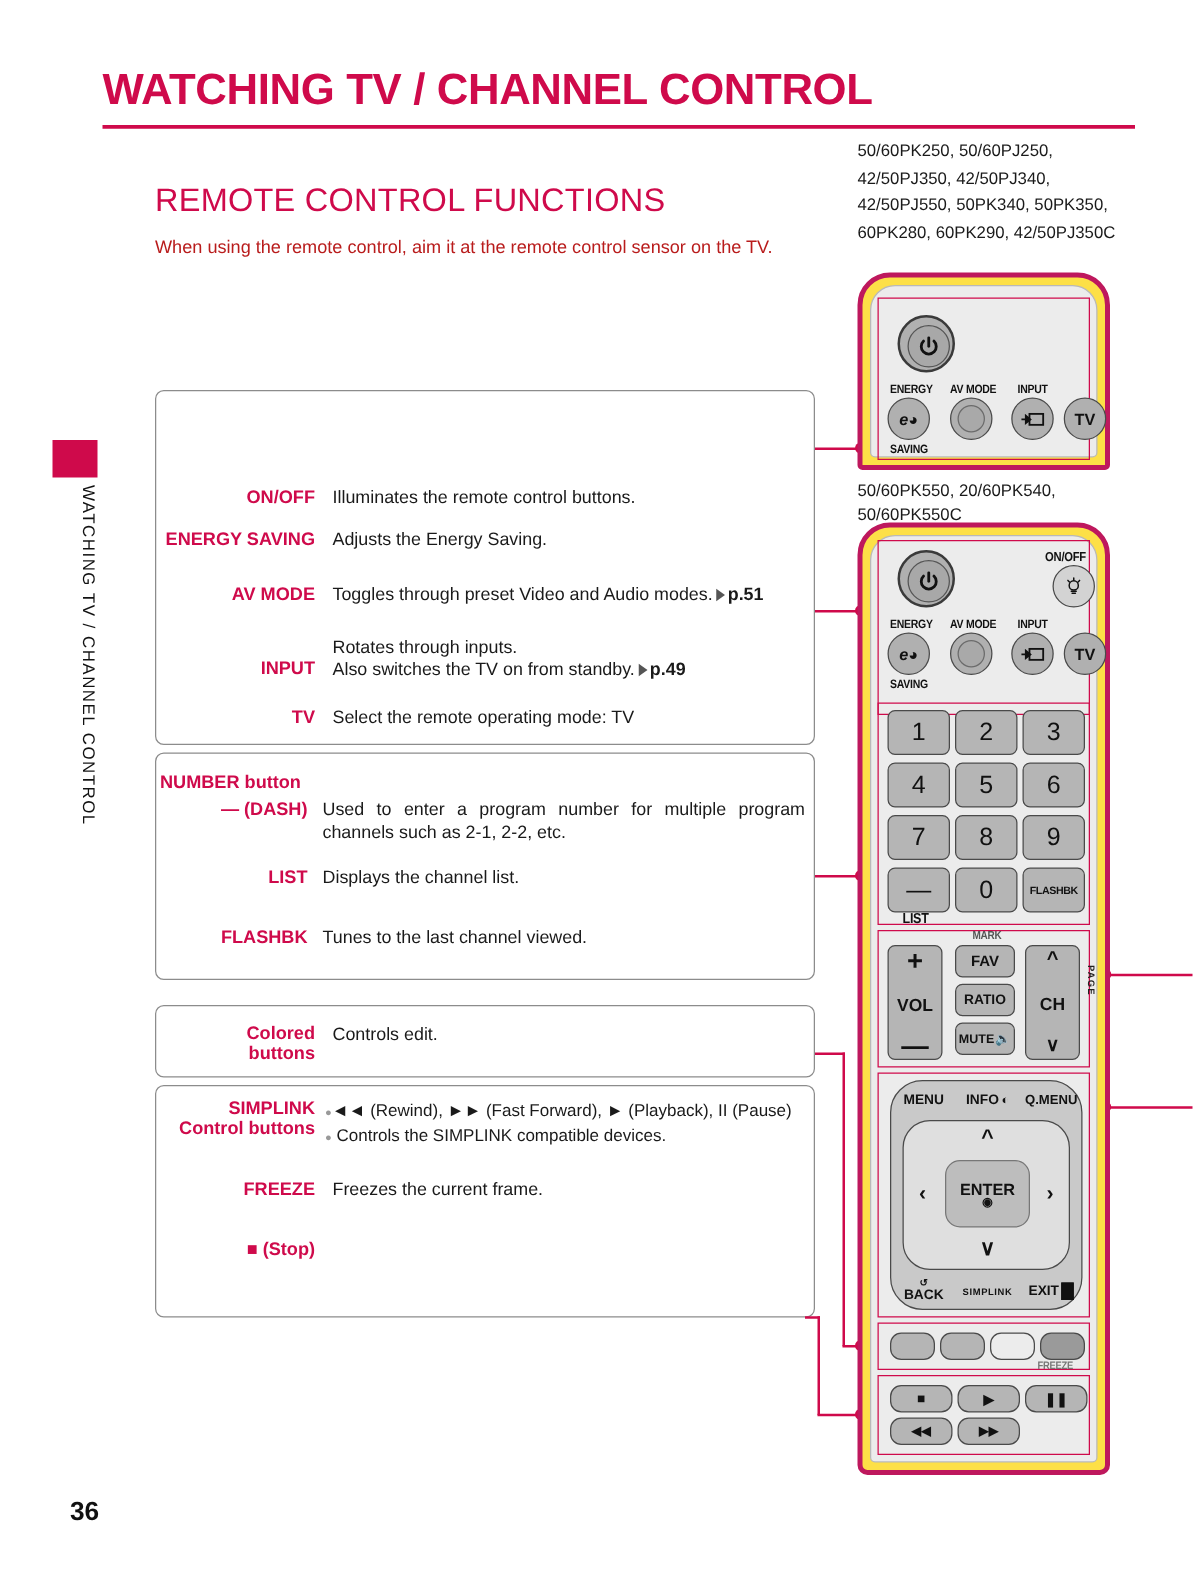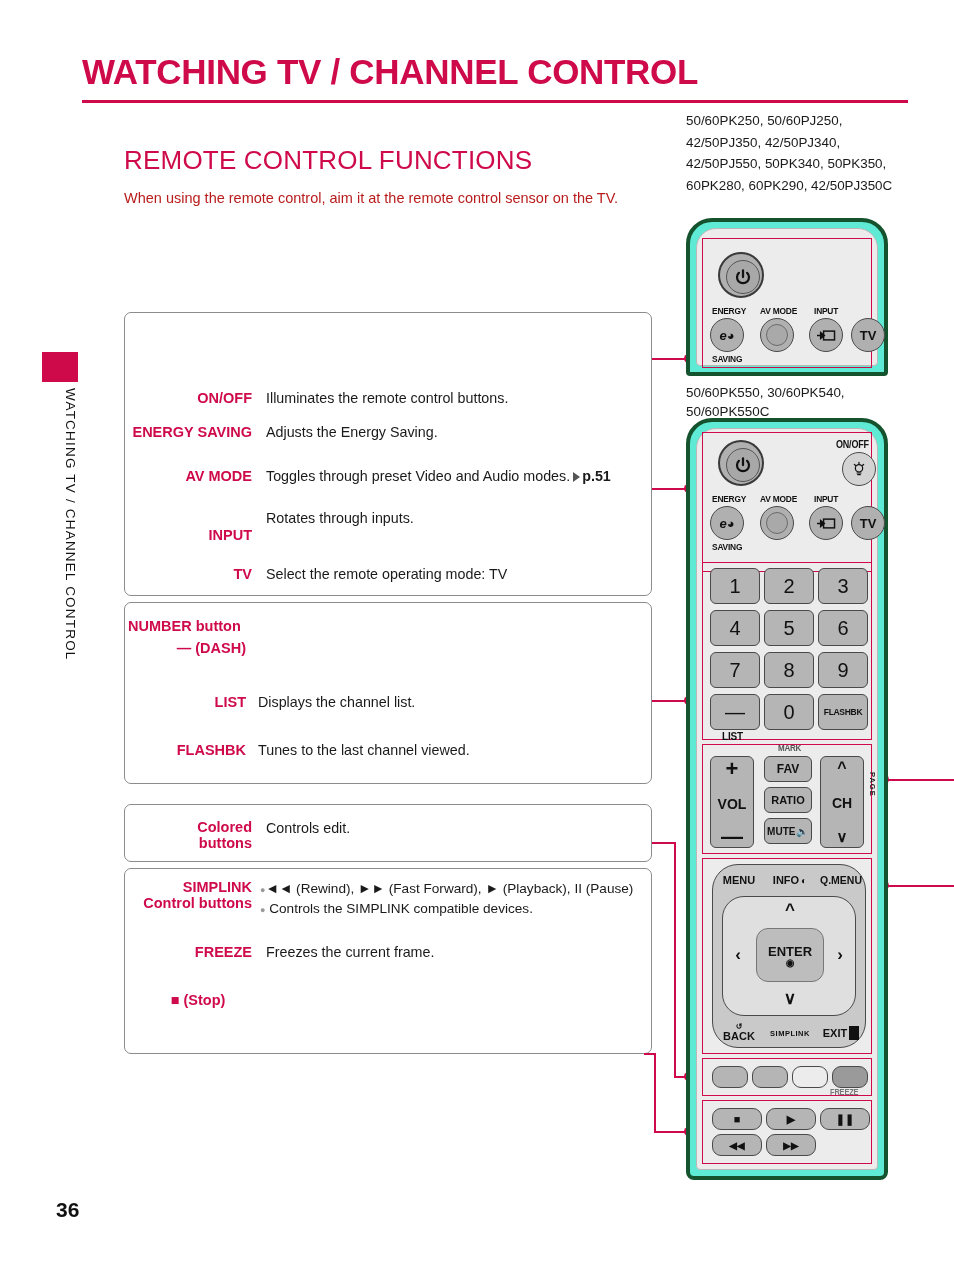--- a/index.html
+++ b/index.html
@@ -135,22 +135,22 @@
   .dot {
     position: absolute;
     width: 9px; height: 9px;
     border-radius: 50%;
     background: #cf0a4b;
   }
 
   
   .remote {
     position: absolute;
-    background: #5eead4;
-    border: 4px solid #14532d;
+    background: #fde047;
+    border: 4px solid #be185d;
     box-sizing: border-box;
   }
   #remote-top {
     left: 666px; top: 218px;
     width: 202px; height: 158px;
     border-radius: 26px 26px 4px 4px;
   }
   #remote-main {
     left: 666px; top: 418px;
     width: 202px; height: 762px;
@@ -222,21 +222,21 @@
   <div id="main-title">WATCHING TV / CHANNEL CONTROL</div>
   <div id="title-rule"></div>
   <div id="section-title">REMOTE CONTROL FUNCTIONS</div>
   <div id="section-intro">When using the remote control, aim it at the remote control sensor on the TV.</div>
 
   <div id="side-tab-block"></div>
   <div id="side-tab-text">WATCHING TV / CHANNEL CONTROL</div>
   <div id="page-number">36</div>
 
   <div id="model-list">50/60PK250, 50/60PJ250, 42/50PJ350, 42/50PJ340, 42/50PJ550, 50PK340, 50PK350, 60PK280, 60PK290, 42/50PJ350C</div>
-  <div id="model-list-2">50/60PK550, 30/60PK540, 50/60PK550C</div>
+  <div id="model-list-2">50/60PK550, 20/60PK540, 50/60PK550C</div>
 
   <div class="desc-box" id="box-power"></div>
 
 
   <div class="row" style="left:124px; top:390px; width:500px;">
     <div class="lbl lbl-b" style="width:108px;">ON/OFF</div>
     <div class="txt" style="margin-left:14px;">Illuminates the remote control buttons.</div>
   </div>
 
   <div class="row" style="left:104px; top:424px; width:520px;">
@@ -248,36 +248,40 @@
     <div class="lbl lbl-b" style="width:108px;">AV MODE</div>
     <div class="txt" style="margin-left:14px;">
       <span>Toggles through preset Video and Audio modes.</span><span class="tri"></span><b>p.51</b>
     </div>
   </div>
 
   <div class="row" style="left:124px; top:510px; width:510px;">
     <div class="lbl lbl-b" style="width:108px; padding-top:17px;">INPUT</div>
     <div class="txt" style="margin-left:14px;">
       <div>Rotates through inputs.</div>
+      <div>
+        <span>Also switches the TV on from standby.</span><span class="tri"></span><b>p.49</b>
+      </div>
     </div>
   </div>
 
   <div class="row" style="left:124px; top:566px; width:500px;">
     <div class="lbl lbl-b" style="width:108px;">TV</div>
     <div class="txt" style="margin-left:14px;">Select the remote operating mode: TV</div>
   </div>
 
   <div class="desc-box" id="box-number"></div>
 
   <div class="row" style="left:108px; top:618px;">
     <div class="lbl lbl-b" style="text-align:left;">NUMBER button</div>
   </div>
 
   <div class="row" style="left:108px; top:640px; width:516px;">
     <div class="lbl lbl-b" style="width:118px;">— (DASH)</div>
+    <div class="txt justify" style="margin-left:12px; width:386px;">Used to enter a program number for multiple program channels such as 2-1, 2-2, etc.</div>
   </div>
 
   <div class="row" style="left:108px; top:694px; width:516px;">
     <div class="lbl lbl-b" style="width:118px;">LIST</div>
     <div class="txt" style="margin-left:12px;">Displays the channel list.</div>
   </div>
 
   <div class="row" style="left:108px; top:742px; width:516px;">
     <div class="lbl lbl-b" style="width:118px;">FLASHBK</div>
     <div class="txt" style="margin-left:12px;">Tunes to the last channel viewed.</div>
@@ -303,21 +307,21 @@
       </div>
     </div>
   </div>
 
   <div class="row" style="left:124px; top:944px; width:500px;">
     <div class="lbl lbl-b" style="width:108px;">FREEZE</div>
     <div class="txt" style="margin-left:14px;">Freezes the current frame.</div>
   </div>
 
   <div class="row" style="left:124px; top:992px; width:512px;">
-    <div class="lbl lbl-b" style="width:108px;text-align:center;">■ (Stop)</div>
+    <div class="lbl lbl-b" style="width:108px;">■ (Stop)</div>
   </div>
 
   <div class="conn" style="left:632px; top:358px; width:38px; height:1.6px;"></div>
   <div class="dot" style="left:664px; top:354px;"></div>
 
   <div class="conn" style="left:632px; top:488px; width:38px; height:1.6px;"></div>
   <div class="dot" style="left:664px; top:484px;"></div>
 
   <div class="conn" style="left:632px; top:700px; width:38px; height:1.6px;"></div>
   <div class="dot" style="left:664px; top:696px;"></div>

